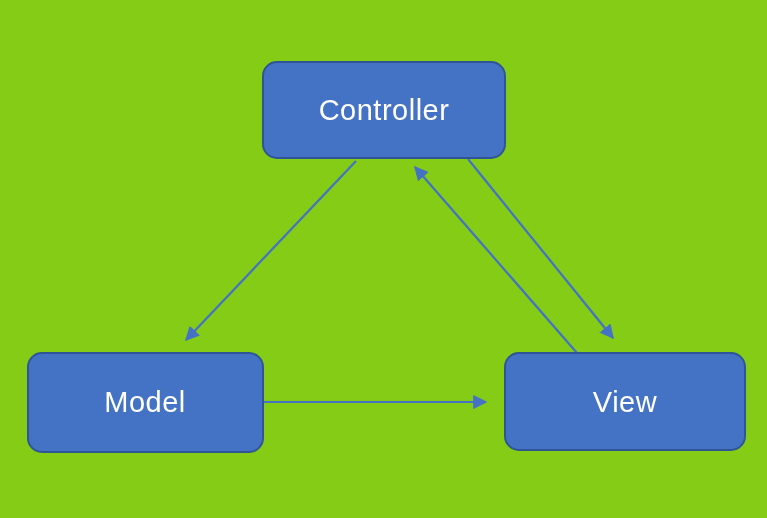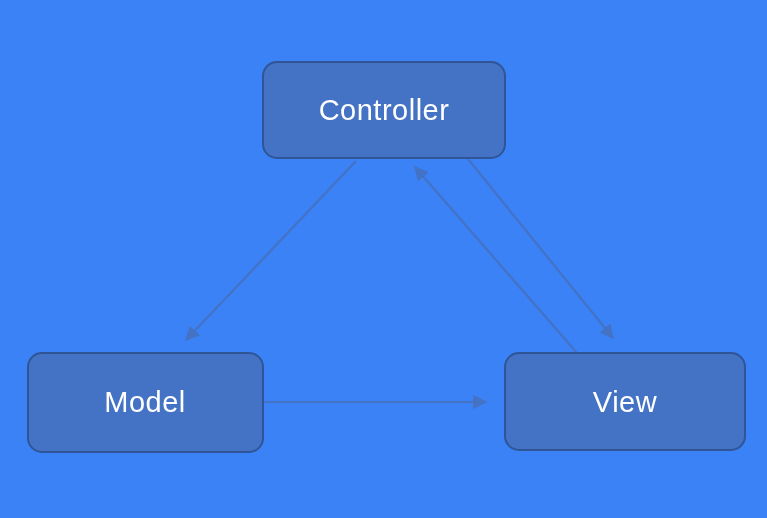--- a/index.html
+++ b/index.html
@@ -4,21 +4,21 @@
 <style>
   html, body {
     margin: 0;
     padding: 0;
     background: #ffffff;
   }
   .canvas {
     position: relative;
     width: 767px;
     height: 518px;
-    background: #3b82f6;
+    background: #84cc16;
     overflow: hidden;
     font-family: "Liberation Sans", sans-serif;
   }
   svg { display: block; }
   .node-label {
     font-family: "Liberation Sans", "DejaVu Sans", sans-serif;
     font-size: 29px;
     font-weight: 300;
     letter-spacing: 0.5px;
   }

